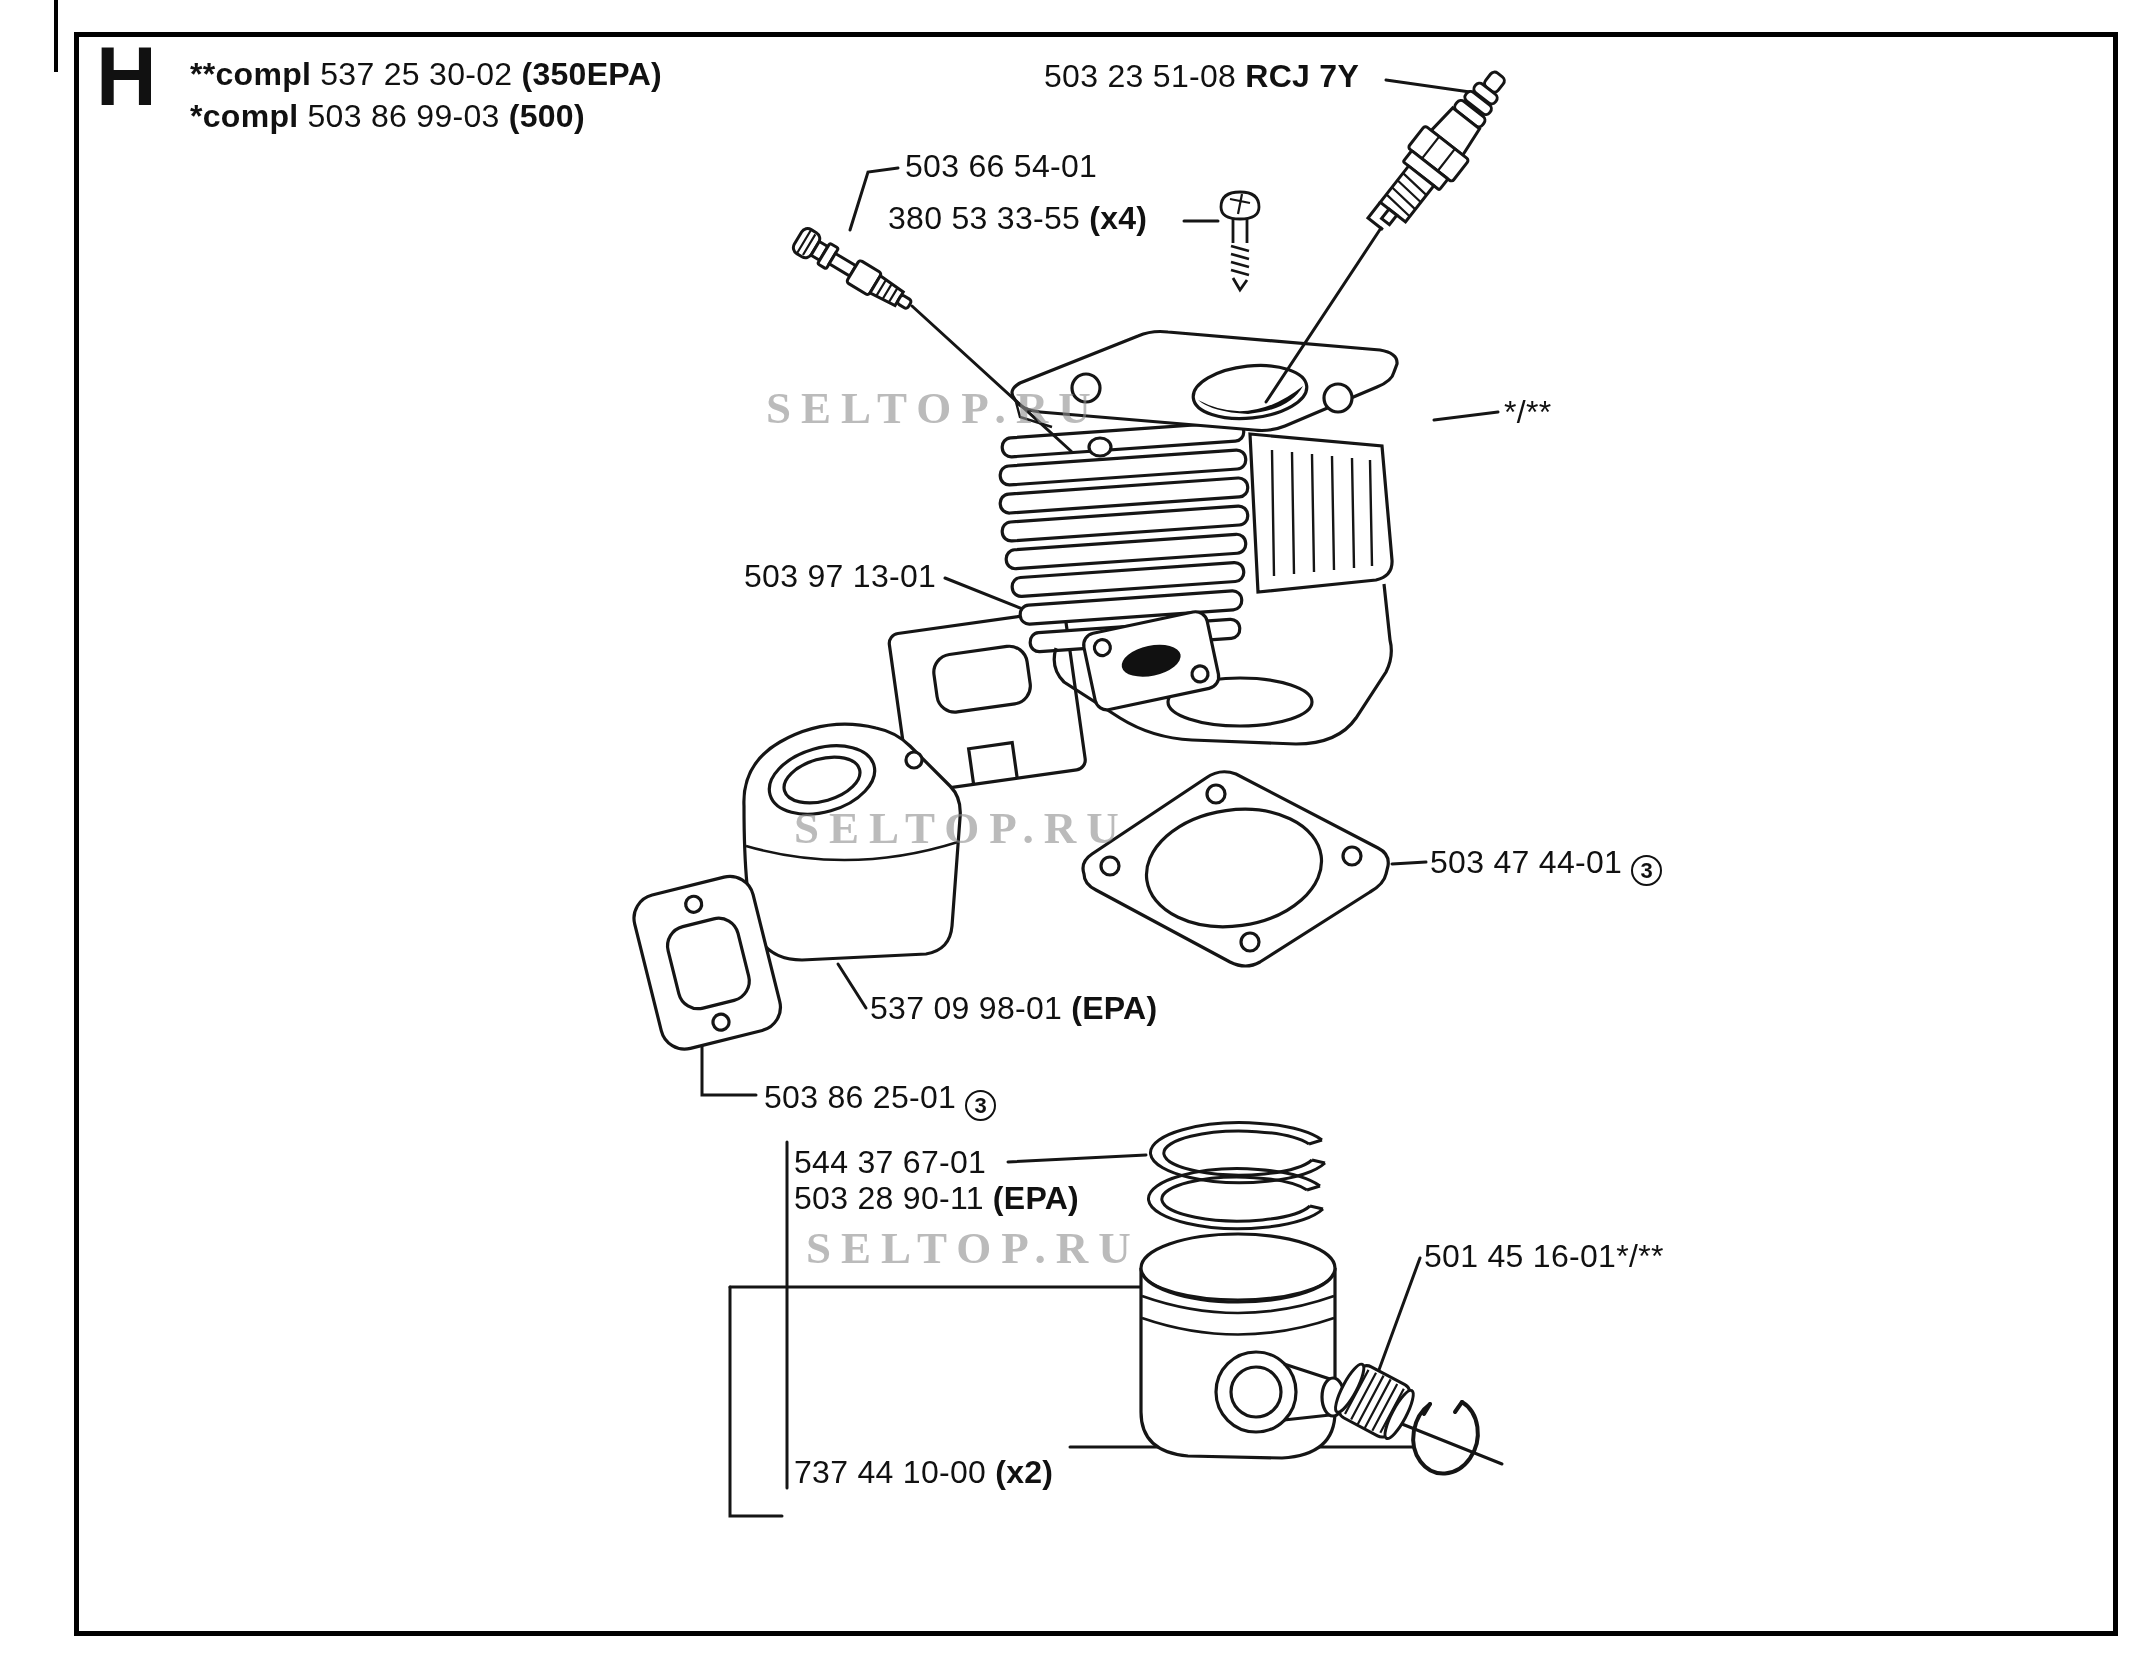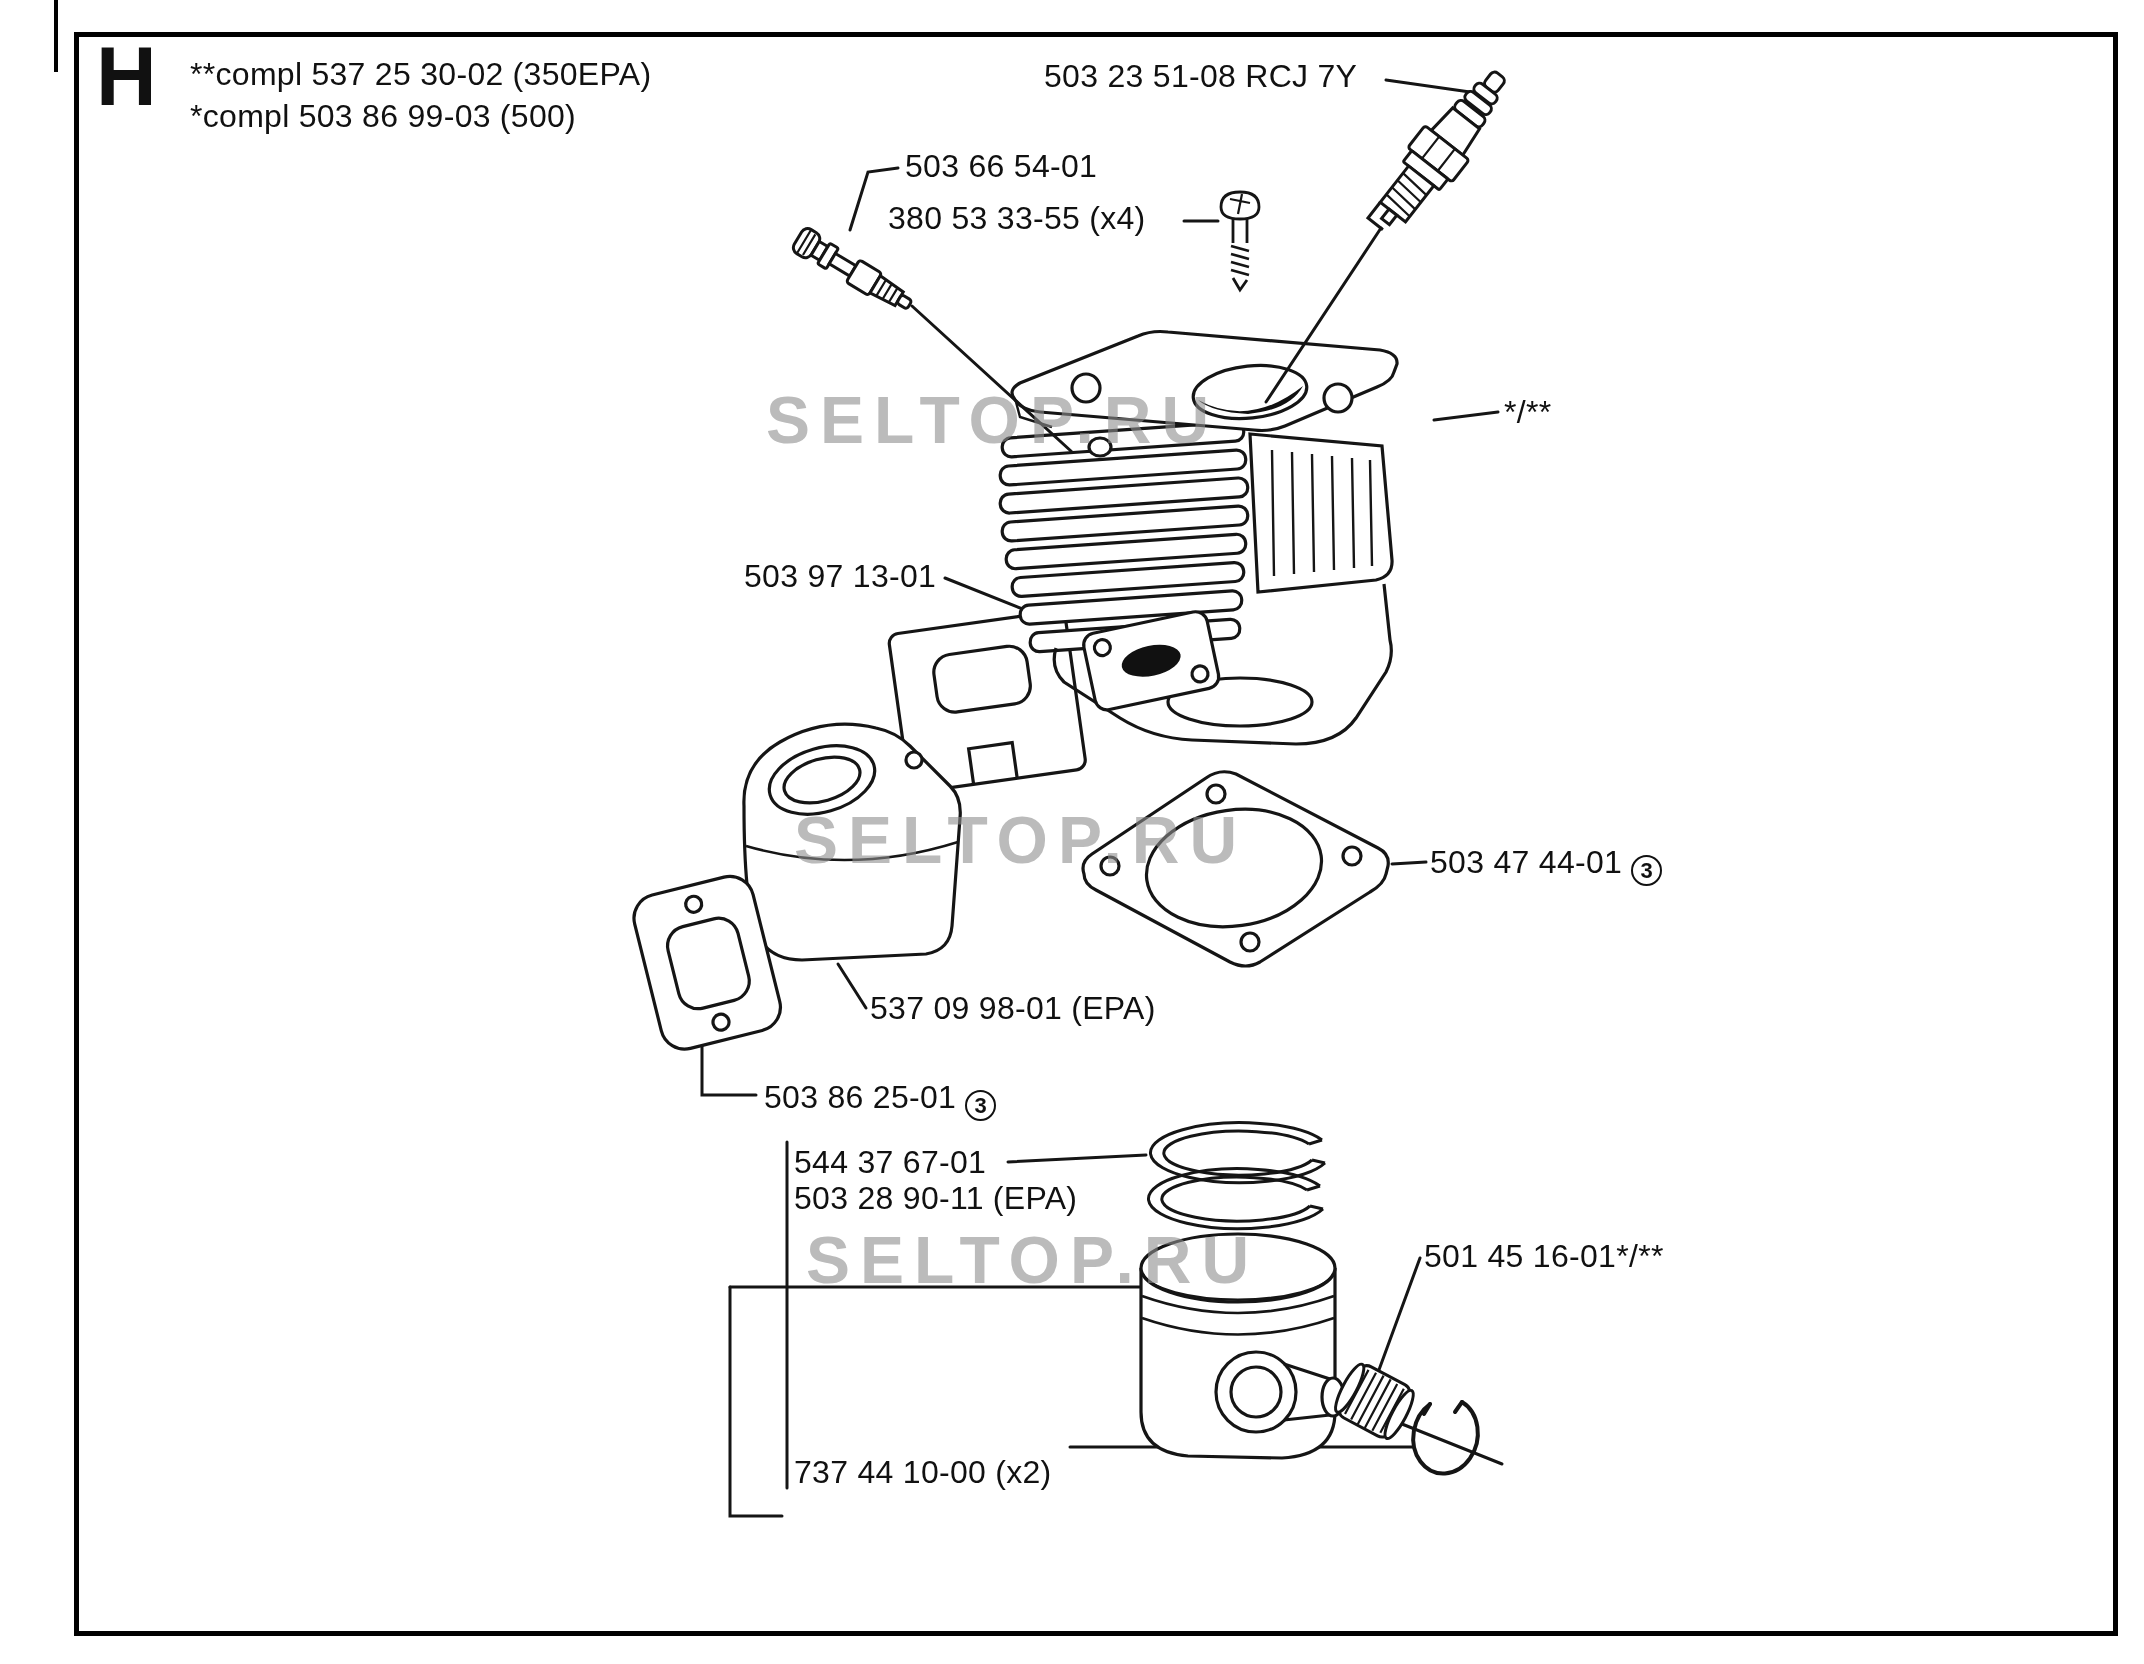--- a/index.html
+++ b/index.html
@@ -4,23 +4,23 @@
 <style>
   *{margin:0;padding:0;box-sizing:border-box}
   body{background:#fff;font-family:"Liberation Sans",sans-serif;color:#111}
   .page{position:relative;width:2144px;height:1664px;background:#fff;overflow:hidden}
   .edge-tick{position:absolute;left:54px;top:0;width:4px;height:72px;background:#000}
   .frame{position:absolute;left:74px;top:32px;width:2044px;height:1604px;border:5px solid #000}
   svg.art{position:absolute;left:0;top:0}
   .hletter{position:absolute;left:96px;top:34px;font-size:84px;font-weight:700;line-height:1}
   .label{position:absolute;font-size:32px;white-space:nowrap;letter-spacing:.3px}
   .label span+span{margin-left:9px}
-  .label .b{font-weight:400}
+  .label .b{font-weight:700}
   .badge{display:inline-block;width:31px;height:31px;border:2.5px solid #111;border-radius:50%;text-align:center;line-height:27px;font-size:22px;font-weight:700;margin-left:10px;vertical-align:-5px}
-  .wm{position:absolute;font-family:Liberation Sans, sans-serif;font-weight:700;font-size:66px;letter-spacing:10px;color:#8e8e8e;opacity:.6;white-space:nowrap}
+  .wm{position:absolute;font-family:Liberation Serif, serif;font-weight:700;font-size:45px;letter-spacing:10px;color:#8e8e8e;opacity:.6;white-space:nowrap}
 </style>
 </head>
 <body>
 
 <div class="page">
 
   <div class="edge-tick"></div>
   <div class="frame"></div>
 
   <svg class="art" width="2144" height="1664" viewBox="0 0 2144 1664">

